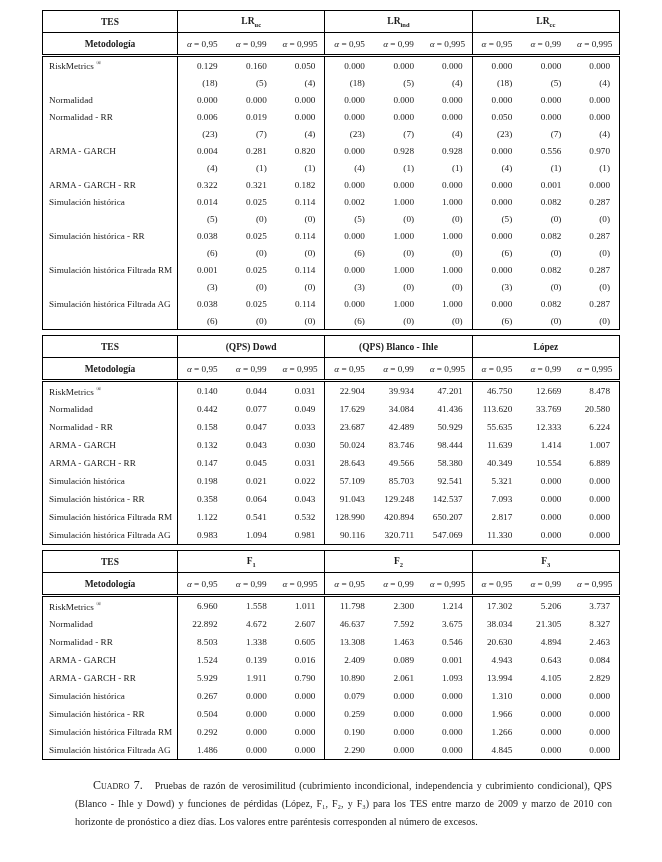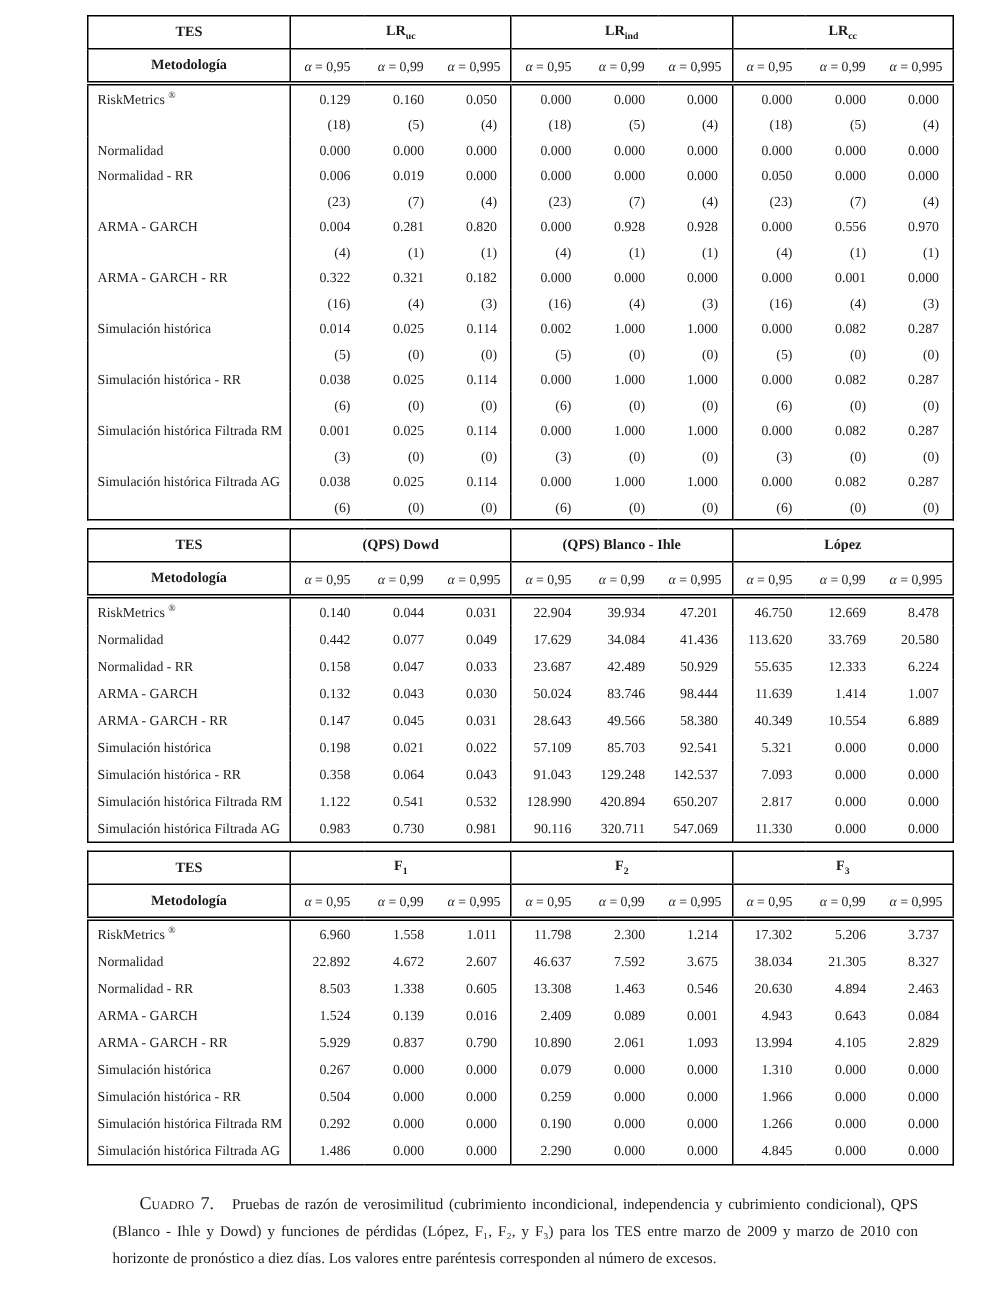--- a/index.html
+++ b/index.html
@@ -1,20 +1,20 @@
 <!DOCTYPE html>
 <html><head>
 <meta charset="utf-8">
 <style>
   html,body{margin:0;padding:0;}
   body{width:662px;height:862px;background:#ffffff;overflow:hidden;
        font-family:"Liberation Serif","DejaVu Serif",serif;}
   .page{padding:10px 0 0 42px;}
   .datatable{border-collapse:collapse;width:578px;table-layout:fixed;
-             border:1.5px solid #000;margin:0 0 5px 16px;color:#1b1b1b;}
+             border:1.5px solid #000;margin:0 0 5px 0;color:#1b1b1b;}
   .datatable th{font-weight:bold;font-size:9.5px;height:21px;text-align:center;padding:0;}
   .datatable thead tr.ghr th{border-bottom:1px solid #000;}
   .datatable thead tr.ahr th{border-bottom:3px double #000;}
   .th-alpha{font-weight:normal !important;font-size:9.2px !important;}
   .gs{border-left:1px solid #000;}
   .datatable td{padding:0;font-size:9.2px;vertical-align:middle;}
   .td-label{text-align:left;padding-left:6px !important;}
   .td-val{text-align:right;padding-right:9px !important;}
   .t-two tbody td{height:17px;}
   .t-one tbody td{height:18px;}
@@ -153,32 +153,20 @@
             <td class="td-val gs">0.322</td>
             <td class="td-val">0.321</td>
             <td class="td-val">0.182</td>
             <td class="td-val gs">0.000</td>
             <td class="td-val">0.000</td>
             <td class="td-val">0.000</td>
             <td class="td-val gs">0.000</td>
             <td class="td-val">0.001</td>
             <td class="td-val">0.000</td>
           </tr>
-          <tr class="cnt-row">
-            <td class="td-label"></td>
-            <td class="td-val td-cnt gs">(16)</td>
-            <td class="td-val td-cnt">(4)</td>
-            <td class="td-val td-cnt">(3)</td>
-            <td class="td-val td-cnt gs">(16)</td>
-            <td class="td-val td-cnt">(4)</td>
-            <td class="td-val td-cnt">(3)</td>
-            <td class="td-val td-cnt gs">(16)</td>
-            <td class="td-val td-cnt">(4)</td>
-            <td class="td-val td-cnt">(3)</td>
-          </tr>
           <tr class="val-row">
             <td class="td-label">Simulación histórica</td>
             <td class="td-val gs">0.014</td>
             <td class="td-val">0.025</td>
             <td class="td-val">0.114</td>
             <td class="td-val gs">0.002</td>
             <td class="td-val">1.000</td>
             <td class="td-val">1.000</td>
             <td class="td-val gs">0.000</td>
             <td class="td-val">0.082</td>
@@ -396,21 +384,21 @@
             <td class="td-val gs">128.990</td>
             <td class="td-val">420.894</td>
             <td class="td-val">650.207</td>
             <td class="td-val gs">2.817</td>
             <td class="td-val">0.000</td>
             <td class="td-val">0.000</td>
           </tr>
           <tr class="val-row">
             <td class="td-label">Simulación histórica Filtrada AG</td>
             <td class="td-val gs">0.983</td>
-            <td class="td-val">0.730</td>
+            <td class="td-val">1.094</td>
             <td class="td-val">0.981</td>
             <td class="td-val gs">90.116</td>
             <td class="td-val">320.711</td>
             <td class="td-val">547.069</td>
             <td class="td-val gs">11.330</td>
             <td class="td-val">0.000</td>
             <td class="td-val">0.000</td>
           </tr>
         </tbody>
       </table>
@@ -492,21 +480,21 @@
             <td class="td-val gs">2.409</td>
             <td class="td-val">0.089</td>
             <td class="td-val">0.001</td>
             <td class="td-val gs">4.943</td>
             <td class="td-val">0.643</td>
             <td class="td-val">0.084</td>
           </tr>
           <tr class="val-row">
             <td class="td-label">ARMA - GARCH - RR</td>
             <td class="td-val gs">5.929</td>
-            <td class="td-val">0.837</td>
+            <td class="td-val">1.911</td>
             <td class="td-val">0.790</td>
             <td class="td-val gs">10.890</td>
             <td class="td-val">2.061</td>
             <td class="td-val">1.093</td>
             <td class="td-val gs">13.994</td>
             <td class="td-val">4.105</td>
             <td class="td-val">2.829</td>
           </tr>
           <tr class="val-row">
             <td class="td-label">Simulación histórica</td>

